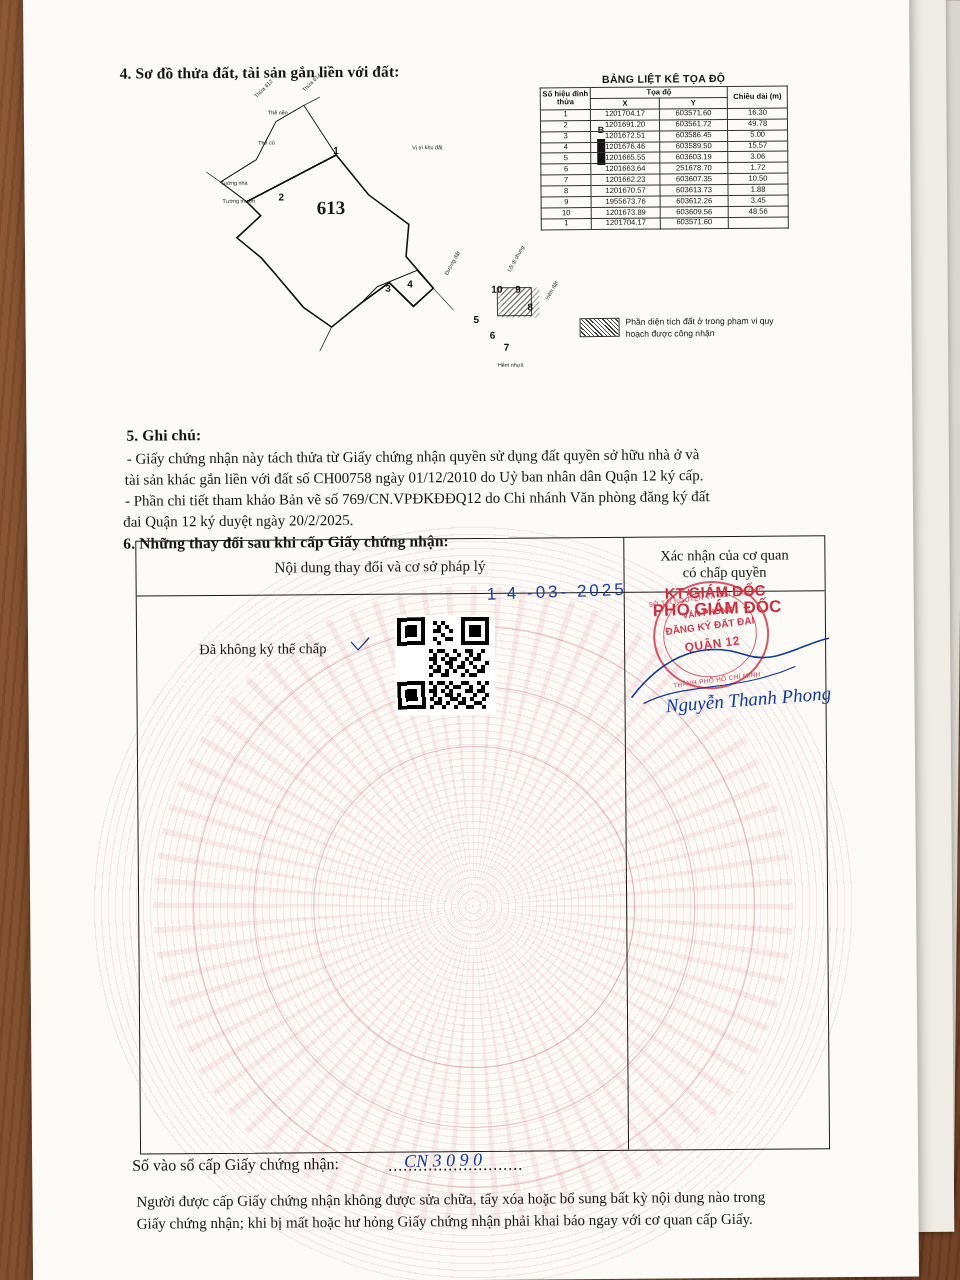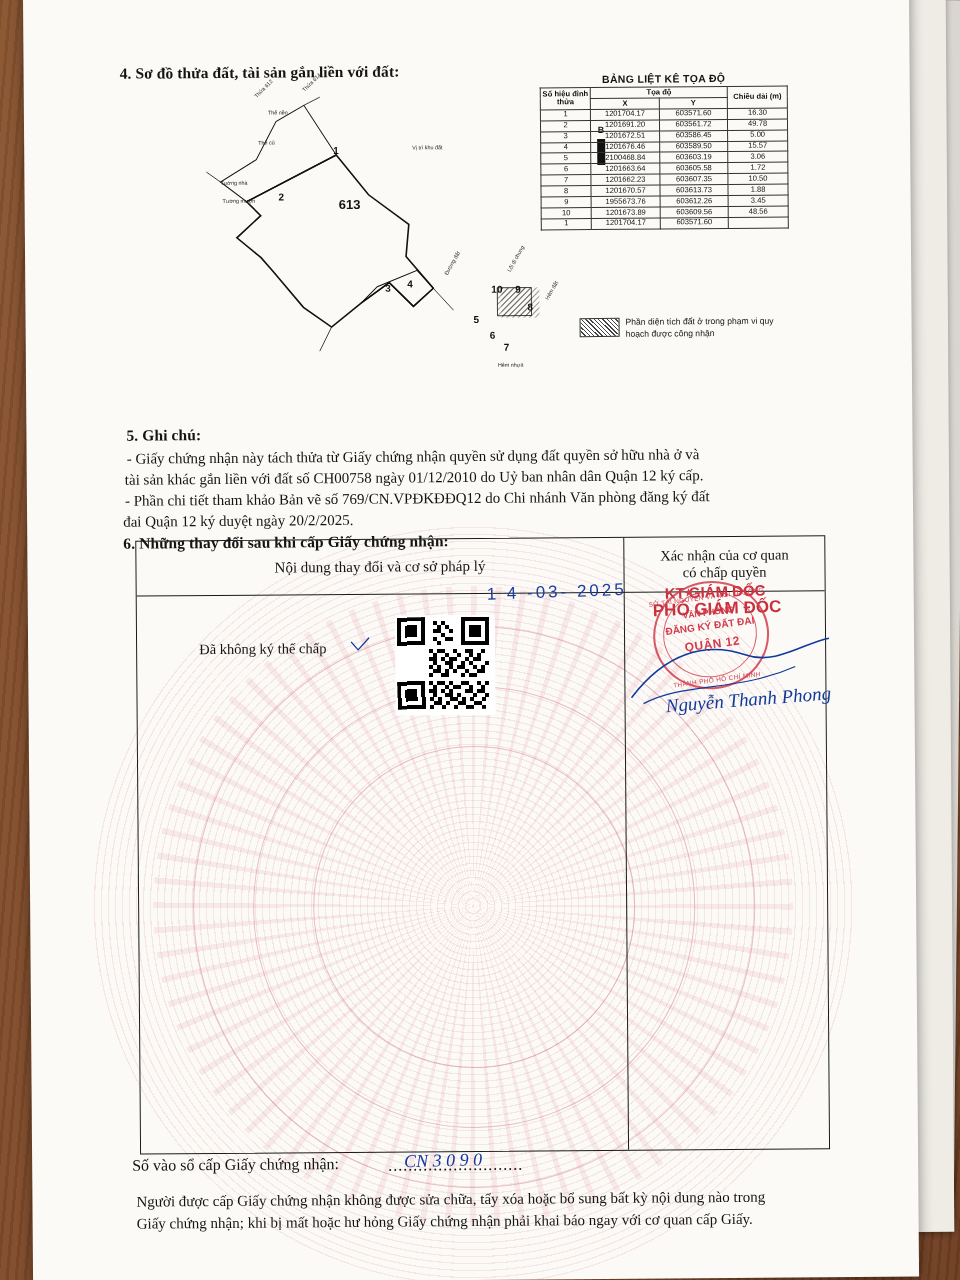--- a/index.html
+++ b/index.html
@@ -91,23 +91,23 @@
     position:absolute;left:378px;top:244px;width:215px;
     font-family:"Liberation Sans", sans-serif;
     font-size:8.6px;line-height:1.35;
     display:flex;gap:6px;align-items:flex-start;
   }
   .legend-swatch{
     width:38px;height:17px;border:0.8px solid #333;flex:0 0 auto;margin-top:1px;
     background:repeating-linear-gradient(45deg,#444 0 1px,#fff 1px 3px);
   }
   .parcel-num{
-    position:absolute;left:138px;top:122px;
-    font-family:Liberation Sans, sans-serif;
-    font-size:13px;font-weight:bold;
+    position:absolute;left:116px;top:122px;
+    font-family:Liberation Serif, serif;
+    font-size:19px;font-weight:bold;
   }
   .pt-label{
     position:absolute;
     font-family:"Liberation Sans", sans-serif;
     font-size:10px;font-weight:bold;color:#111;
   }
   .tiny{
     position:absolute;
     font-family:"Liberation Sans", sans-serif;
     font-size:5.4px;color:#222;white-space:nowrap;
@@ -329,28 +329,28 @@
                 <td>5.00</td>
               </tr>
               <tr>
                 <td>4</td>
                 <td>1201676.46</td>
                 <td>603589.50</td>
                 <td>15.57</td>
               </tr>
               <tr>
                 <td>5</td>
-                <td>2100468.84</td>
+                <td>1201665.55</td>
                 <td>603603.19</td>
                 <td>3.06</td>
               </tr>
               <tr>
                 <td>6</td>
                 <td>1201663.64</td>
-                <td>603605.58</td>
+                <td>251678.70</td>
                 <td>1.72</td>
               </tr>
               <tr>
                 <td>7</td>
                 <td>1201662.23</td>
                 <td>603607.35</td>
                 <td>10.50</td>
               </tr>
               <tr>
                 <td>8</td>

